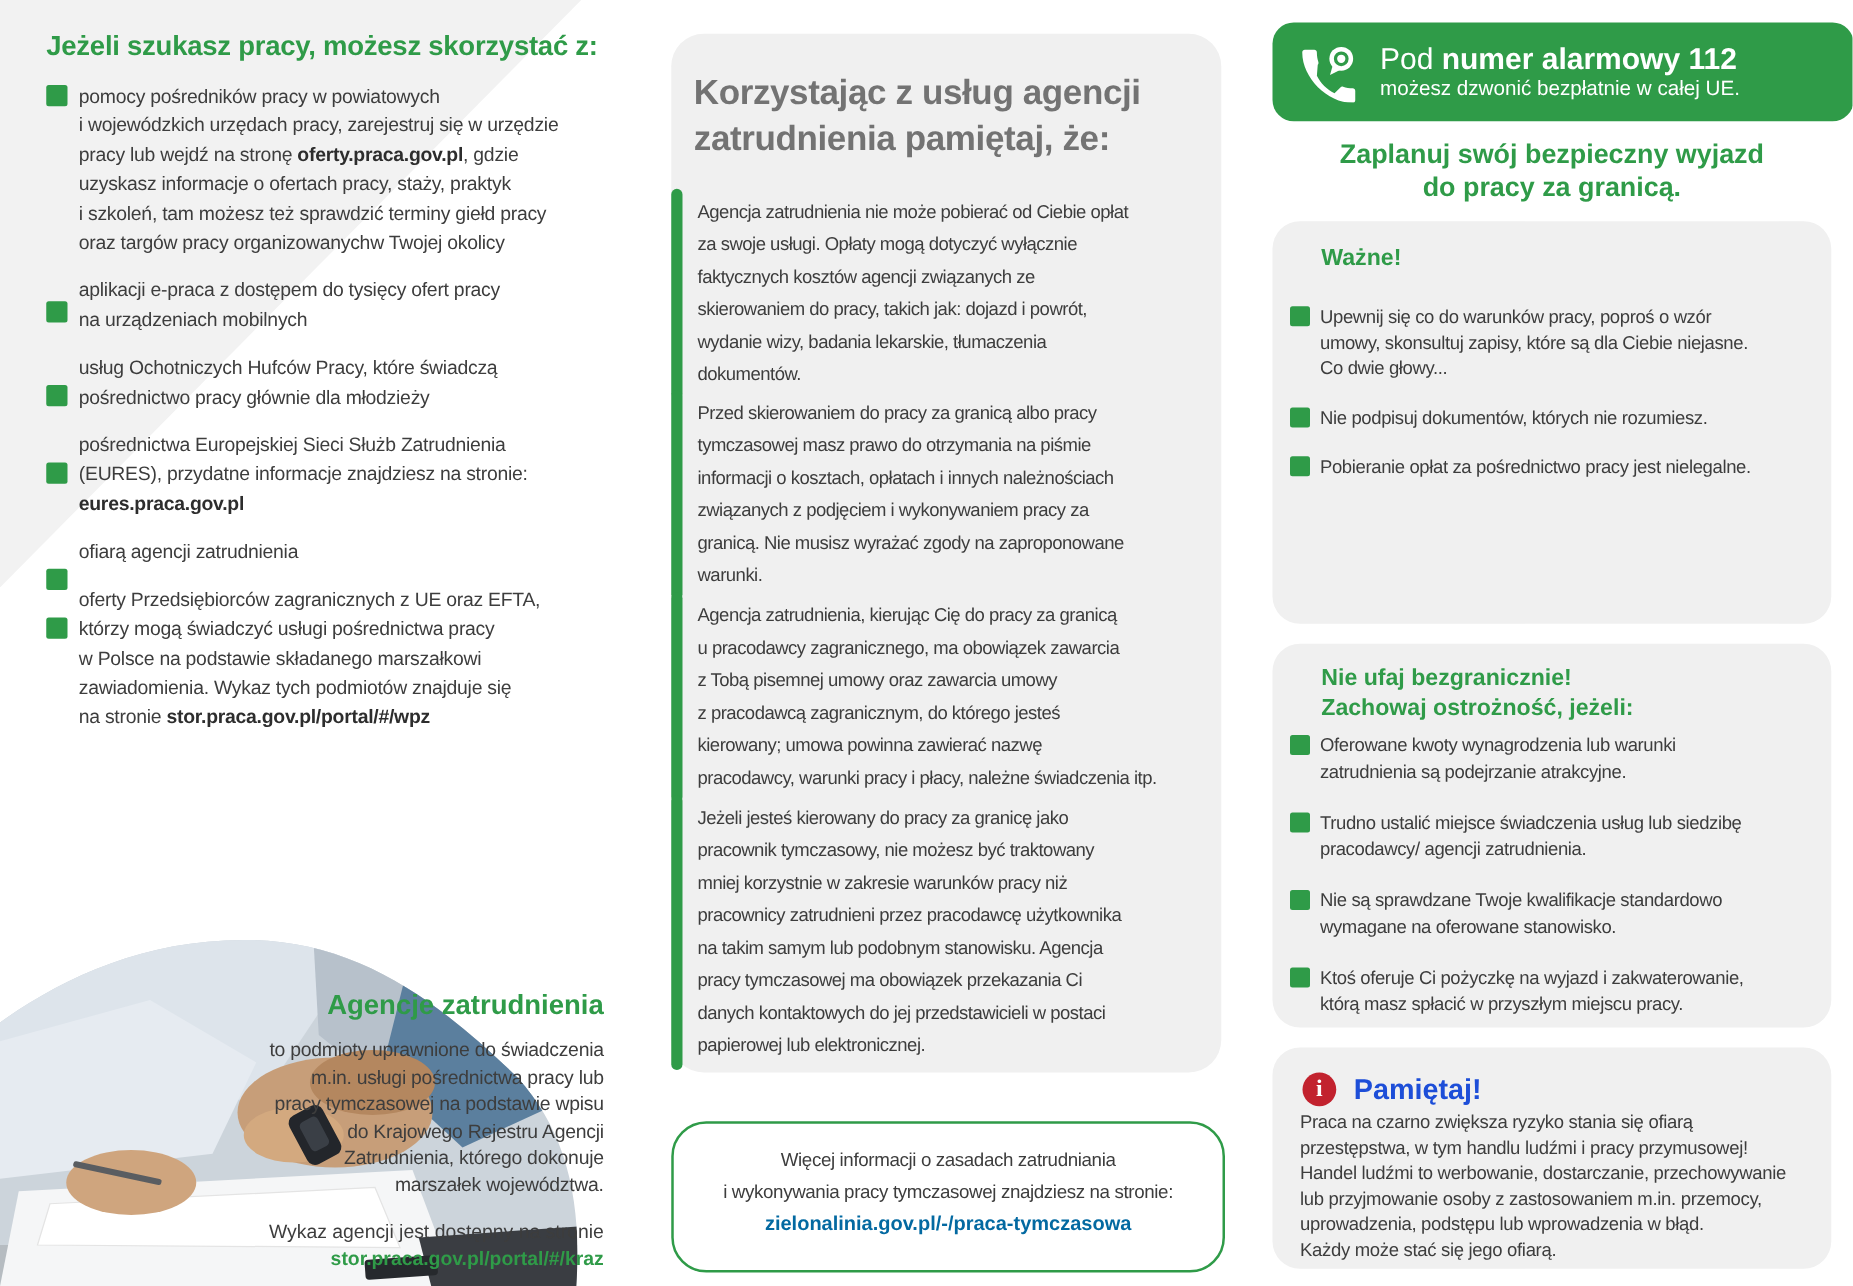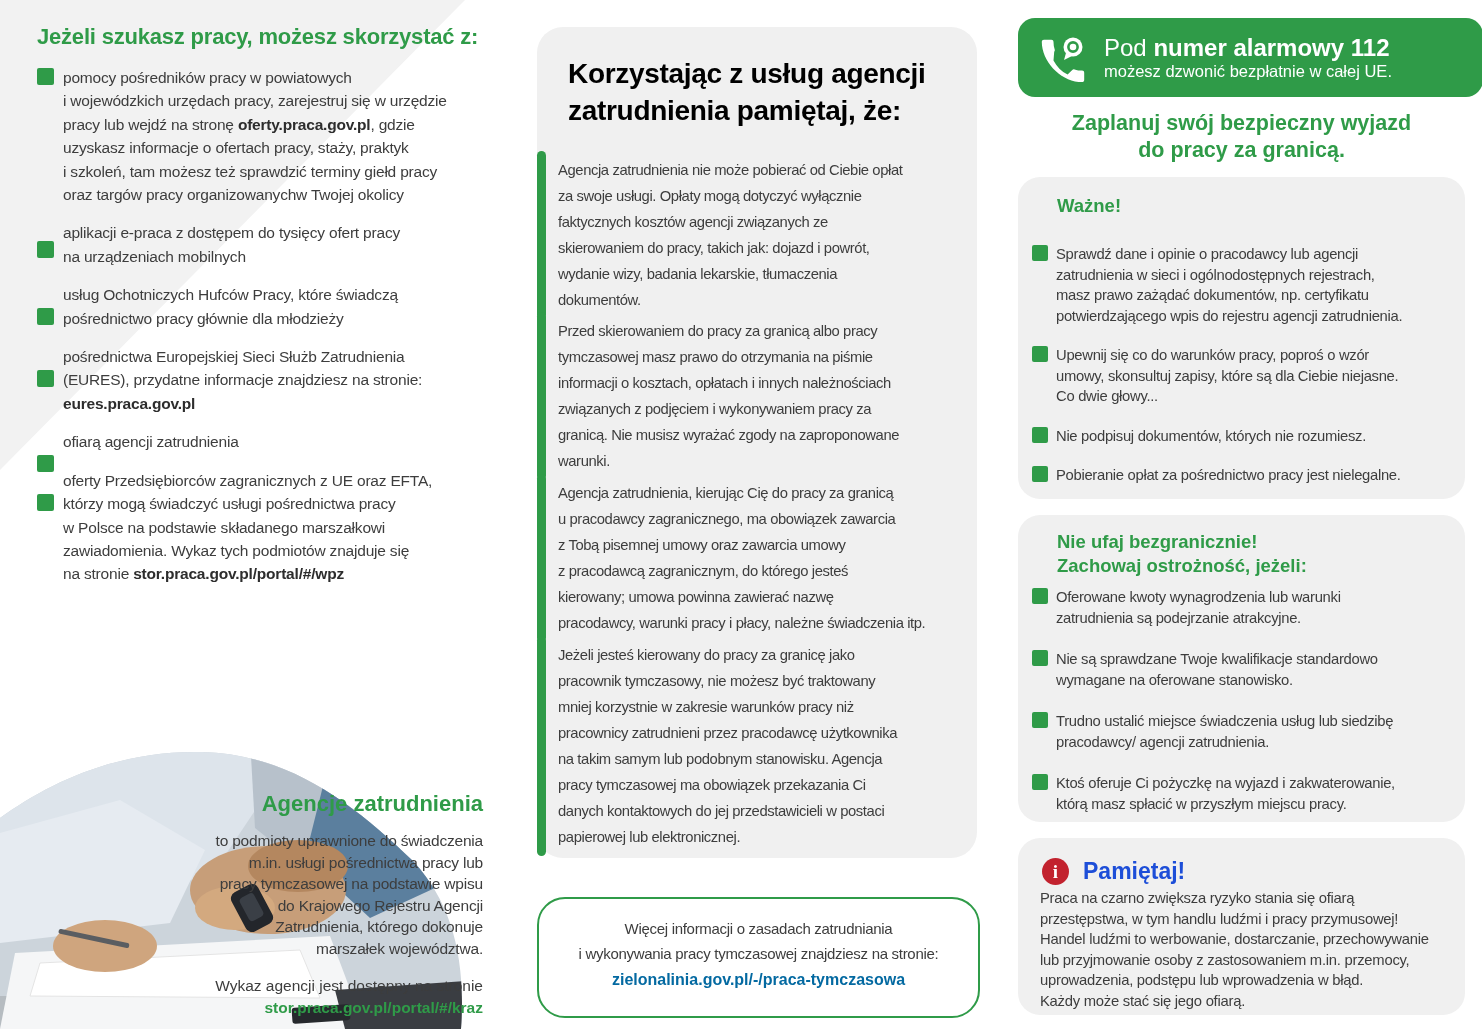--- a/index.html
+++ b/index.html
@@ -35,22 +35,22 @@
   .agencies { left:165px; top:790px; width:318px; text-align:right; }
   .agencies h2 { font-size:22px; font-weight:bold; color:#2f9b48; line-height:28px; }
   .agencies .body { margin-top:12px; font-size:15.5px; line-height:21.5px;
     white-space:pre-line; letter-spacing:-0.2px; }
   .agencies .note { margin-top:16px; font-size:15.5px; line-height:21.5px; }
   .agencies .link { font-size:15.5px; line-height:21.5px; font-weight:bold; color:#2f9b48; }
 
   
   .mid-panel { left:537px; top:27px; width:440px; height:831px;
     background:#f0f0f0; border-radius:26px; }
-  .mid-heading { position:absolute; left:31px; top:28px; width:410px;
-    font-size:28px; font-weight:bold; color:#000000; line-height:37px;
+  .mid-heading { position:absolute; left:18px; top:28px; width:410px;
+    font-size:28px; font-weight:bold; color:#737373; line-height:37px;
     white-space:pre-line; letter-spacing:-0.3px; }
   .mid-para { position:absolute; left:0; display:flex; width:438px; }
   .mid-bar { width:9px; border-radius:8px; background:#2f9b48; flex-shrink:0; }
   .mid-text { padding:6px 6px 6px 12px; font-size:14.8px; line-height:26px;
     letter-spacing:-0.4px; white-space:pre-line; }
   .p1 { top:124px; } .p2 { top:285px; } .p3 { top:447px; } .p4 { top:609px; }
 
   .info-box { left:537px; top:897px; width:443px; height:121px;
     border:2px solid #2f9b48; border-radius:28px; background:#fff;
     text-align:center; padding-top:17px; }
@@ -238,42 +238,38 @@
     <div class="banner-l2">możesz dzwonić bezpłatnie w całej UE.</div>
   </div>
 </div>
 
 <div class="abs right-heading">Zaplanuj swój bezpieczny wyjazd
 do pracy za granicą.</div>
 
 <div class="abs panel panel-1">
   <h3>Ważne!</h3>
   <ul class="rlist">
-    <li><span class="sq"></span><span>Sprawdź dane i opinie o pracodawcy lub agencji
-zatrudnienia w sieci i ogólnodostępnych rejestrach,
-masz prawo zażądać dokumentów, np. certyfikatu
-potwierdzającego wpis do rejestru agencji zatrudnienia.</span></li>
     <li><span class="sq"></span><span>Upewnij się co do warunków pracy, poproś o wzór
 umowy, skonsultuj zapisy, które są dla Ciebie niejasne.
 Co dwie głowy...</span></li>
     <li><span class="sq"></span><span>Nie podpisuj dokumentów, których nie rozumiesz.</span></li>
     <li><span class="sq"></span><span>Pobieranie opłat za pośrednictwo pracy jest nielegalne.</span></li>
   </ul>
 </div>
 
 <div class="abs panel panel-2">
   <h3>Nie ufaj bezgranicznie!
 Zachowaj ostrożność, jeżeli:</h3>
   <ul class="rlist">
     <li><span class="sq"></span><span>Oferowane kwoty wynagrodzenia lub warunki
 zatrudnienia są podejrzanie atrakcyjne.</span></li>
+    <li><span class="sq"></span><span>Trudno ustalić miejsce świadczenia usług lub siedzibę
+pracodawcy/ agencji zatrudnienia.</span></li>
     <li><span class="sq"></span><span>Nie są sprawdzane Twoje kwalifikacje standardowo
 wymagane na oferowane stanowisko.</span></li>
-    <li><span class="sq"></span><span>Trudno ustalić miejsce świadczenia usług lub siedzibę
-pracodawcy/ agencji zatrudnienia.</span></li>
     <li><span class="sq"></span><span>Ktoś oferuje Ci pożyczkę na wyjazd i zakwaterowanie,
 którą masz spłacić w przyszłym miejscu pracy.</span></li>
   </ul>
 </div>
 
 <div class="abs panel panel-3">
   <div class="rem-head">
     <span class="rem-icon">i</span>
     <span class="rem-title">Pamiętaj!</span>
   </div>

